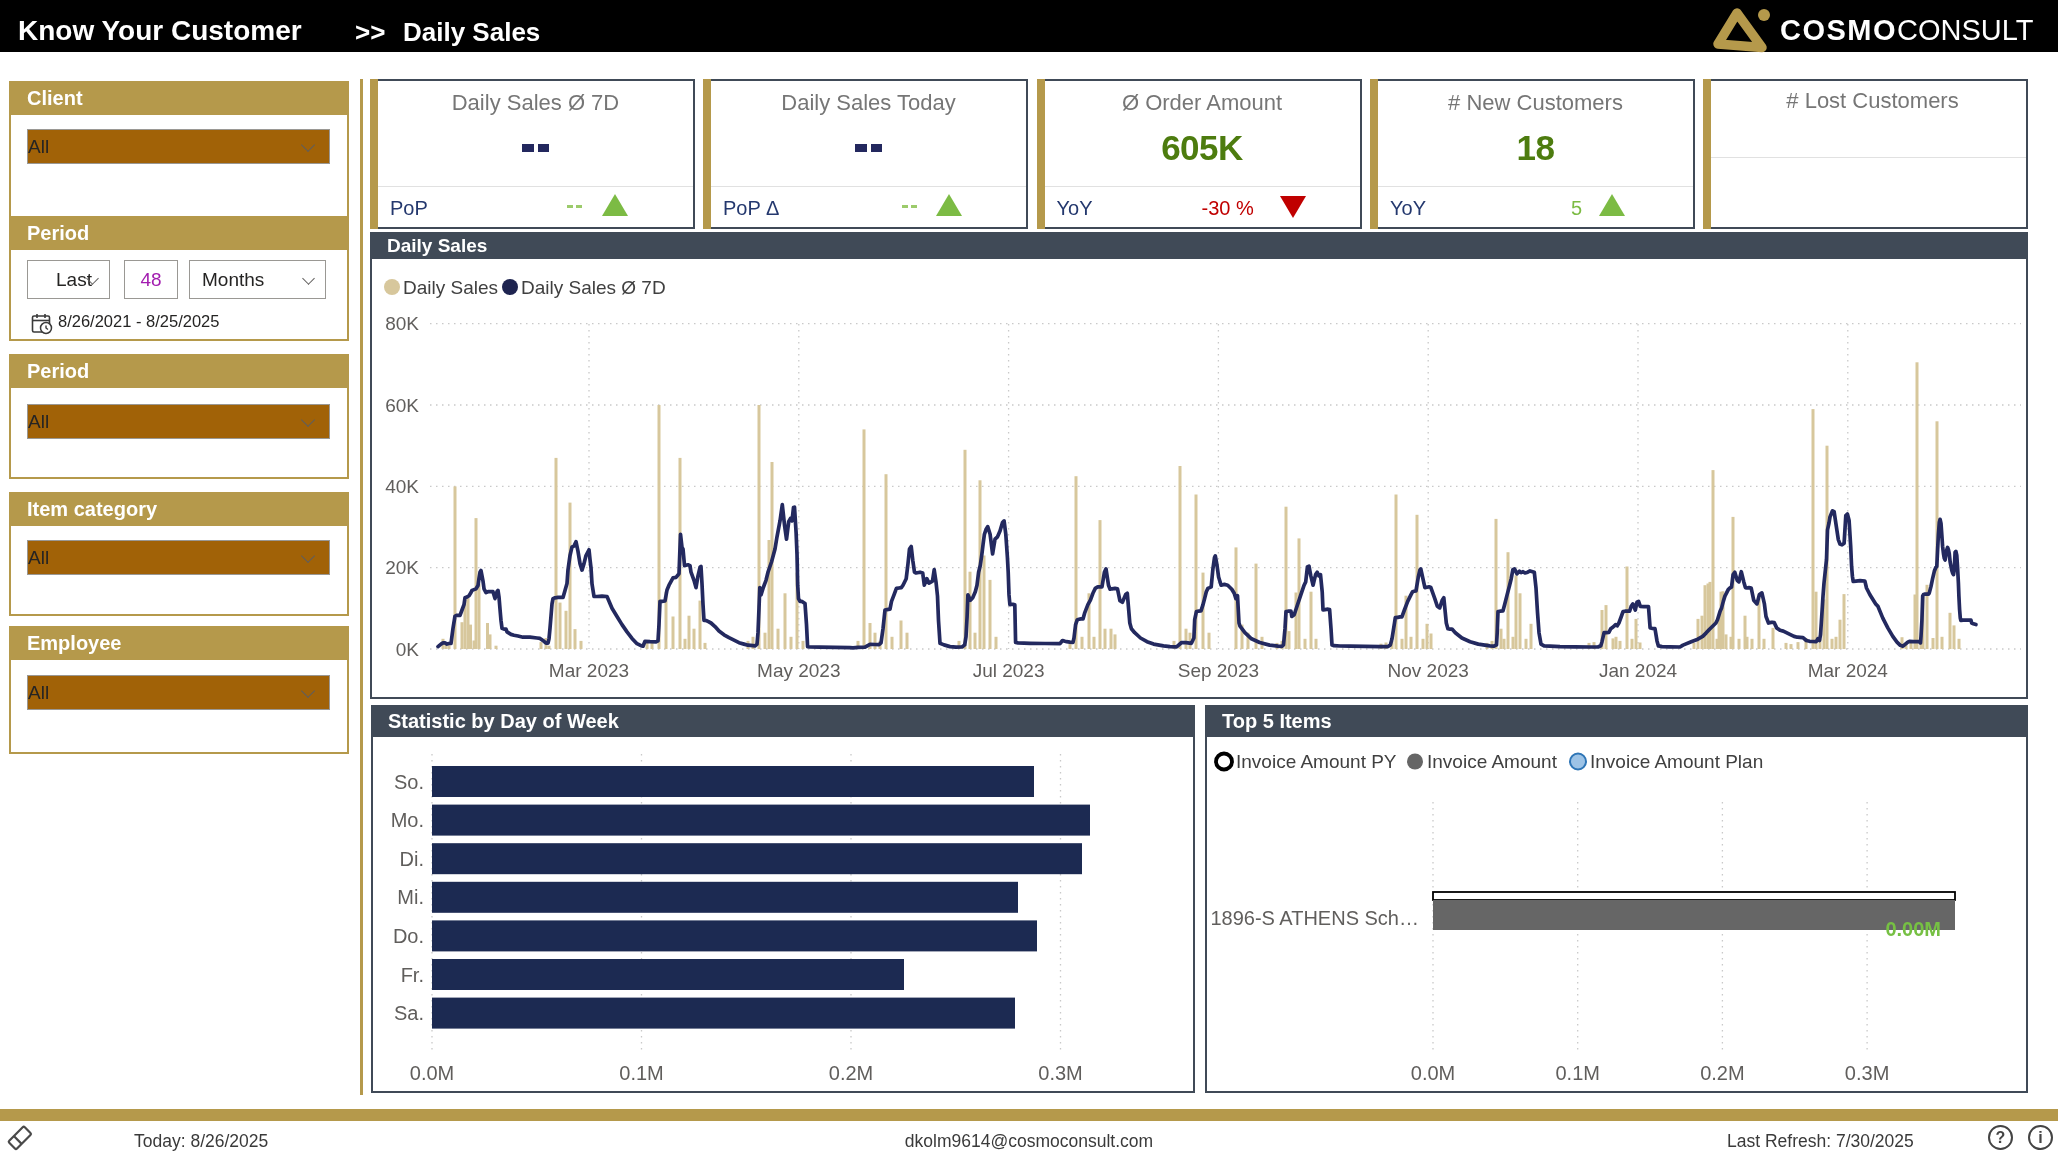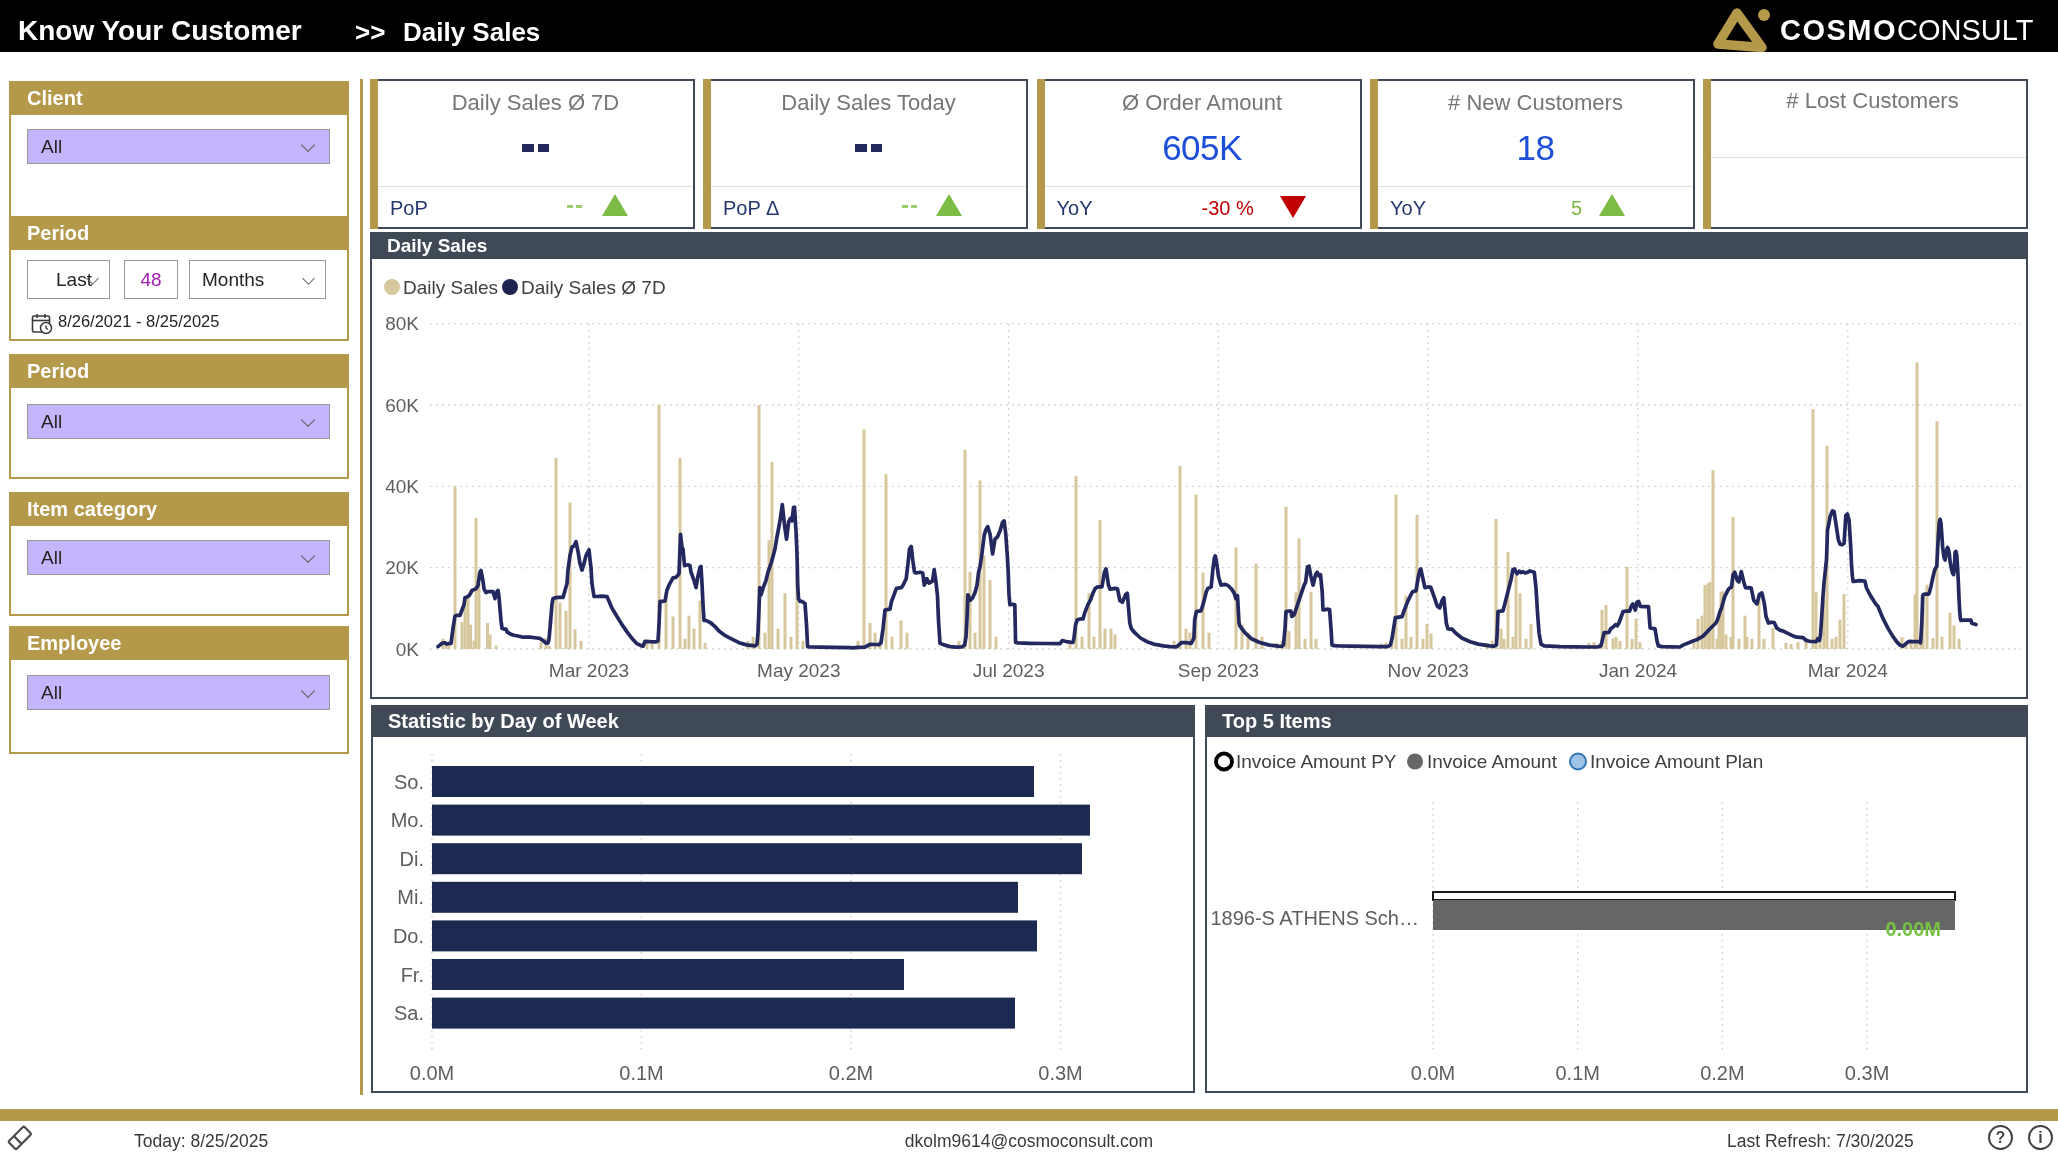--- a/index.html
+++ b/index.html
@@ -8,29 +8,29 @@
   .abs { position:absolute; }
 
   
   #top { left:0; top:0; width:2058px; height:52px; background:#000000; }
   #top h1 { position:absolute; left:18px; top:15px; font-size:28px; font-weight:700; color:#fff; }
   #top .crumb { position:absolute; top:17px; font-size:26px; font-weight:600; color:#fff; }
 
   
   .fcard { left:9px; width:340px; border:2px solid #B5994B; background:#fff; }
   .fcard .hd { height:33px; background:#B5994B; color:#fff; font-size:20px; font-weight:700; line-height:32px; padding-left:17px; margin:-1px; margin-bottom:0;}
-  .dd { position:absolute; left:16px; width:303px; height:35px; border:1px solid #9a9894; background:#c4b5fd; font-size:19px; color:#252423; line-height:33px; padding-left:13px; }
+  .dd { position:absolute; left:16px; width:303px; height:35px; border:1px solid #9a9894; background:#a16207; font-size:19px; color:#252423; line-height:33px; }
   .dd .chev { position:absolute; right:16px; top:10px; width:10px; height:10px; border-right:1.8px solid #605e5c; border-bottom:1.8px solid #605e5c; transform:rotate(45deg); }
   .chevg { position:absolute; top:13px; width:9px; height:9px; border-right:1.8px solid #605e5c; border-bottom:1.8px solid #605e5c; transform:rotate(45deg); }
 
   
   .kpi { top:79px; height:150px; background:#fff; border:2px solid #404A57; border-left:none; }
   .kpi .gold { position:absolute; left:-8px; top:-2px; width:8px; height:150px; background:#B5994B; }
   .kpi .ttl { position:absolute; left:0; right:0; top:9px; text-align:center; font-size:22px; color:#767676; }
-  .kpi .val { position:absolute; left:0; right:0; top:47px; text-align:center; font-size:35px; font-weight:400; color:#1d4ed8; letter-spacing:-0.5px; }
+  .kpi .val { position:absolute; left:0; right:0; top:47px; text-align:center; font-size:35px; font-weight:700; color:#4d7c0f; letter-spacing:-0.5px; }
   .kpi .sep { position:absolute; left:0px; right:0px; top:105px; border-top:1px solid #e1e1e1; }
   .kpi .lbl { position:absolute; left:12px; top:116px; font-size:20px; color:#24386E; }
   .valdash { position:absolute; left:0; right:0; top:63px; text-align:center; font-size:0; }
   .valdash span { display:inline-block; width:11.5px; height:8px; background:#23285E; margin:0 2px; }
   .gdash { position:absolute; width:6px; height:2.5px; background:#9CCB6B; }
   .tri-up { width:0; height:0; border-left:13px solid transparent; border-right:13px solid transparent; border-bottom:22px solid #7CBB44; position:absolute; }
   .tri-dn { width:0; height:0; border-left:13px solid transparent; border-right:13px solid transparent; border-top:22px solid #C00000; position:absolute; }
 
   
   .panel { background:#fff; border:2px solid #404A57; }
@@ -402,19 +402,19 @@
 </svg>
   </div>
 
   <div id="footbar" class="abs"></div>
   <svg class="abs" style="left:5px; top:1123px;" width="29" height="29" viewBox="0 0 29 29">
     <g transform="rotate(-45 14.5 14.5)">
       <rect x="3.5" y="9.5" width="22" height="11" rx="1.5" fill="none" stroke="#4a4a4a" stroke-width="2.2"></rect>
       <line x1="11.5" y1="9.5" x2="11.5" y2="20.5" stroke="#4a4a4a" stroke-width="2.2"></line>
     </g>
   </svg>
-  <div class="abs foot-txt" style="left:134px;">Today: 8/25/2025</div>
+  <div class="abs foot-txt" style="left:134px;">Today: 8/26/2025</div>
   <div class="abs foot-txt" style="left:0; width:2058px; text-align:center;">dkolm9614@cosmoconsult.com</div>
   <div class="abs foot-txt" style="left:1727px;">Last Refresh: 7/30/2025</div>
   <div class="abs circ" style="left:1988px;">?</div>
   <div class="abs circ" style="left:2028px;">i</div>
 
 </div>
 
 </body></html>

